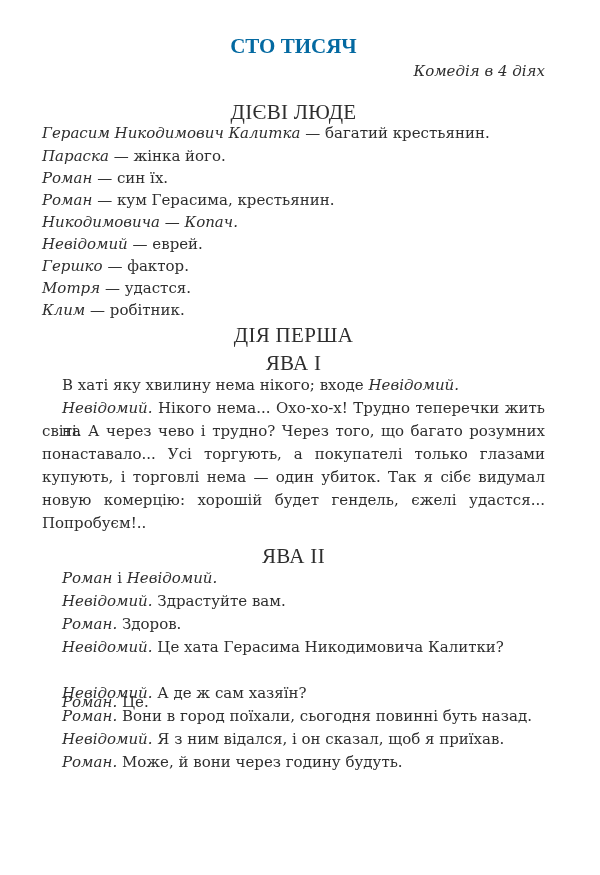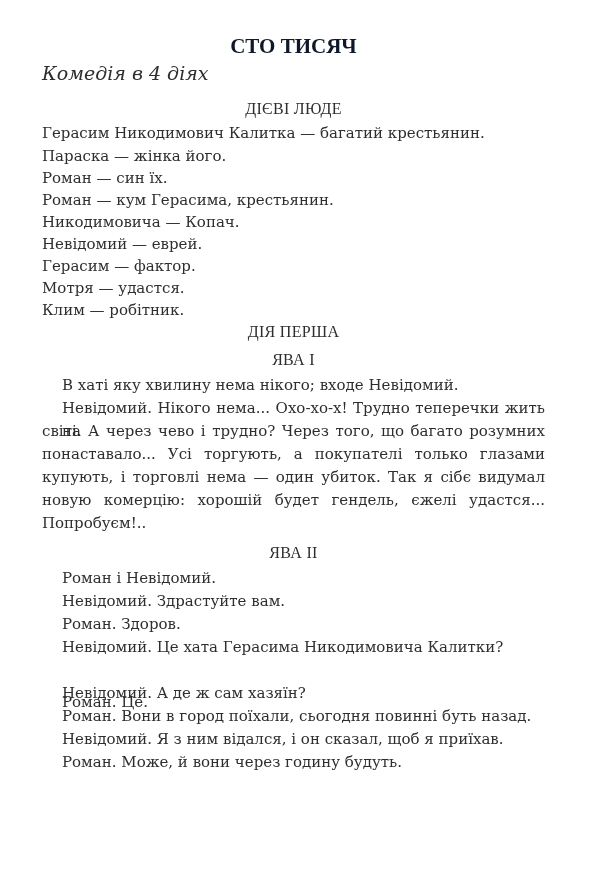--- a/index.html
+++ b/index.html
@@ -4,56 +4,56 @@
   <style>
     html, body { margin: 0; padding: 0; background: #ffffff; }
     body {
       width: 600px; height: 875px; overflow: hidden; position: relative;
       font-family: "DejaVu Serif", "Liberation Serif", serif;
       color: #2e2e2e;
     }
     .page { position: absolute; left: 42px; top: 0; width: 503px; }
     .title {
       position: absolute; left: 0; width: 503px; top: 34px; text-align: center;
-      font-weight: bold; font-size: 21px; letter-spacing: 0px; color: #0f172a;
+      font-weight: bold; font-size: 21px; letter-spacing: 0px; color: #0369a1;
       font-family: "Liberation Serif", serif;
     }
     .subtitle {
-      position: absolute; left: 0; width: 503px; top: 62px; text-align: left;
-      font-style: italic; font-size: 19px;
+      position: absolute; left: 0; width: 503px; top: 62px; text-align: right;
+      font-style: italic; font-size: 15px;
     }
     .heading {
       position: absolute; left: 0; width: 503px; text-align: center;
-      font-size: 16px; font-family: "Liberation Serif", serif; letter-spacing: 0.3px;
+      font-size: 21px; font-family: "Liberation Serif", serif; letter-spacing: 0.3px;
     }
     .line {
       position: absolute; left: 0; width: 503px; font-size: 15px;
       line-height: 23px; white-space: nowrap;
     }
     .indent { left: 20px; width: 483px; }
     .just { text-align: justify; text-align-last: justify; white-space: normal; }
-    .it { }
+    .it { font-style: italic; }
   </style>
 </head>
 <body>
 
 <div class="page">
   <div class="title">СТО ТИСЯЧ</div>
   <div class="subtitle">Комедія в 4 діях</div>
 
   <div class="heading" style="top:100px">ДІЄВІ ЛЮДЕ</div>
 
   <div>
     <div class="line" style="top:122px"><span class="it">Герасим Никодимович Калитка</span><span> — багатий крестьянин.</span></div>
     <div class="line" style="top:145px"><span class="it">Параска</span><span> — жінка його.</span></div>
     <div class="line" style="top:167px"><span class="it">Роман</span><span> — син їх.</span></div>
     <div class="line" style="top:189px"><span class="it">Роман</span><span> — кум Герасима, крестьянин.</span></div>
     <div class="line" style="top:211px"><span class="it">Никодимовича — Копач.</span><span></span></div>
     <div class="line" style="top:233px"><span class="it">Невідомий</span><span> — еврей.</span></div>
-    <div class="line" style="top:255px"><span class="it">Герасим</span><span> — фактор.</span></div>
+    <div class="line" style="top:255px"><span class="it">Гершко</span><span> — фактор.</span></div>
     <div class="line" style="top:277px"><span class="it">Мотря</span><span> — удастся.</span></div>
     <div class="line" style="top:299px"><span class="it">Клим</span><span> — робітник.</span></div>
   </div>
 
   <div class="heading" style="top:323px">ДІЯ ПЕРША</div>
 
   <div class="heading" style="top:351px">ЯВА І</div>
   <div class="line indent" style="top:374px"><span>В хаті яку хвилину нема нікого; входе </span><span class="it">Невідомий.</span></div>
   <div class="line indent just" style="top:397px"><span class="it">Невідомий.</span><span> Нікого нема... Охо-хо-х! Трудно теперечки жить на</span></div>
   <div class="line just" style="top:420px">світі. А через чево і трудно? Через того, що багато розумних</div>

